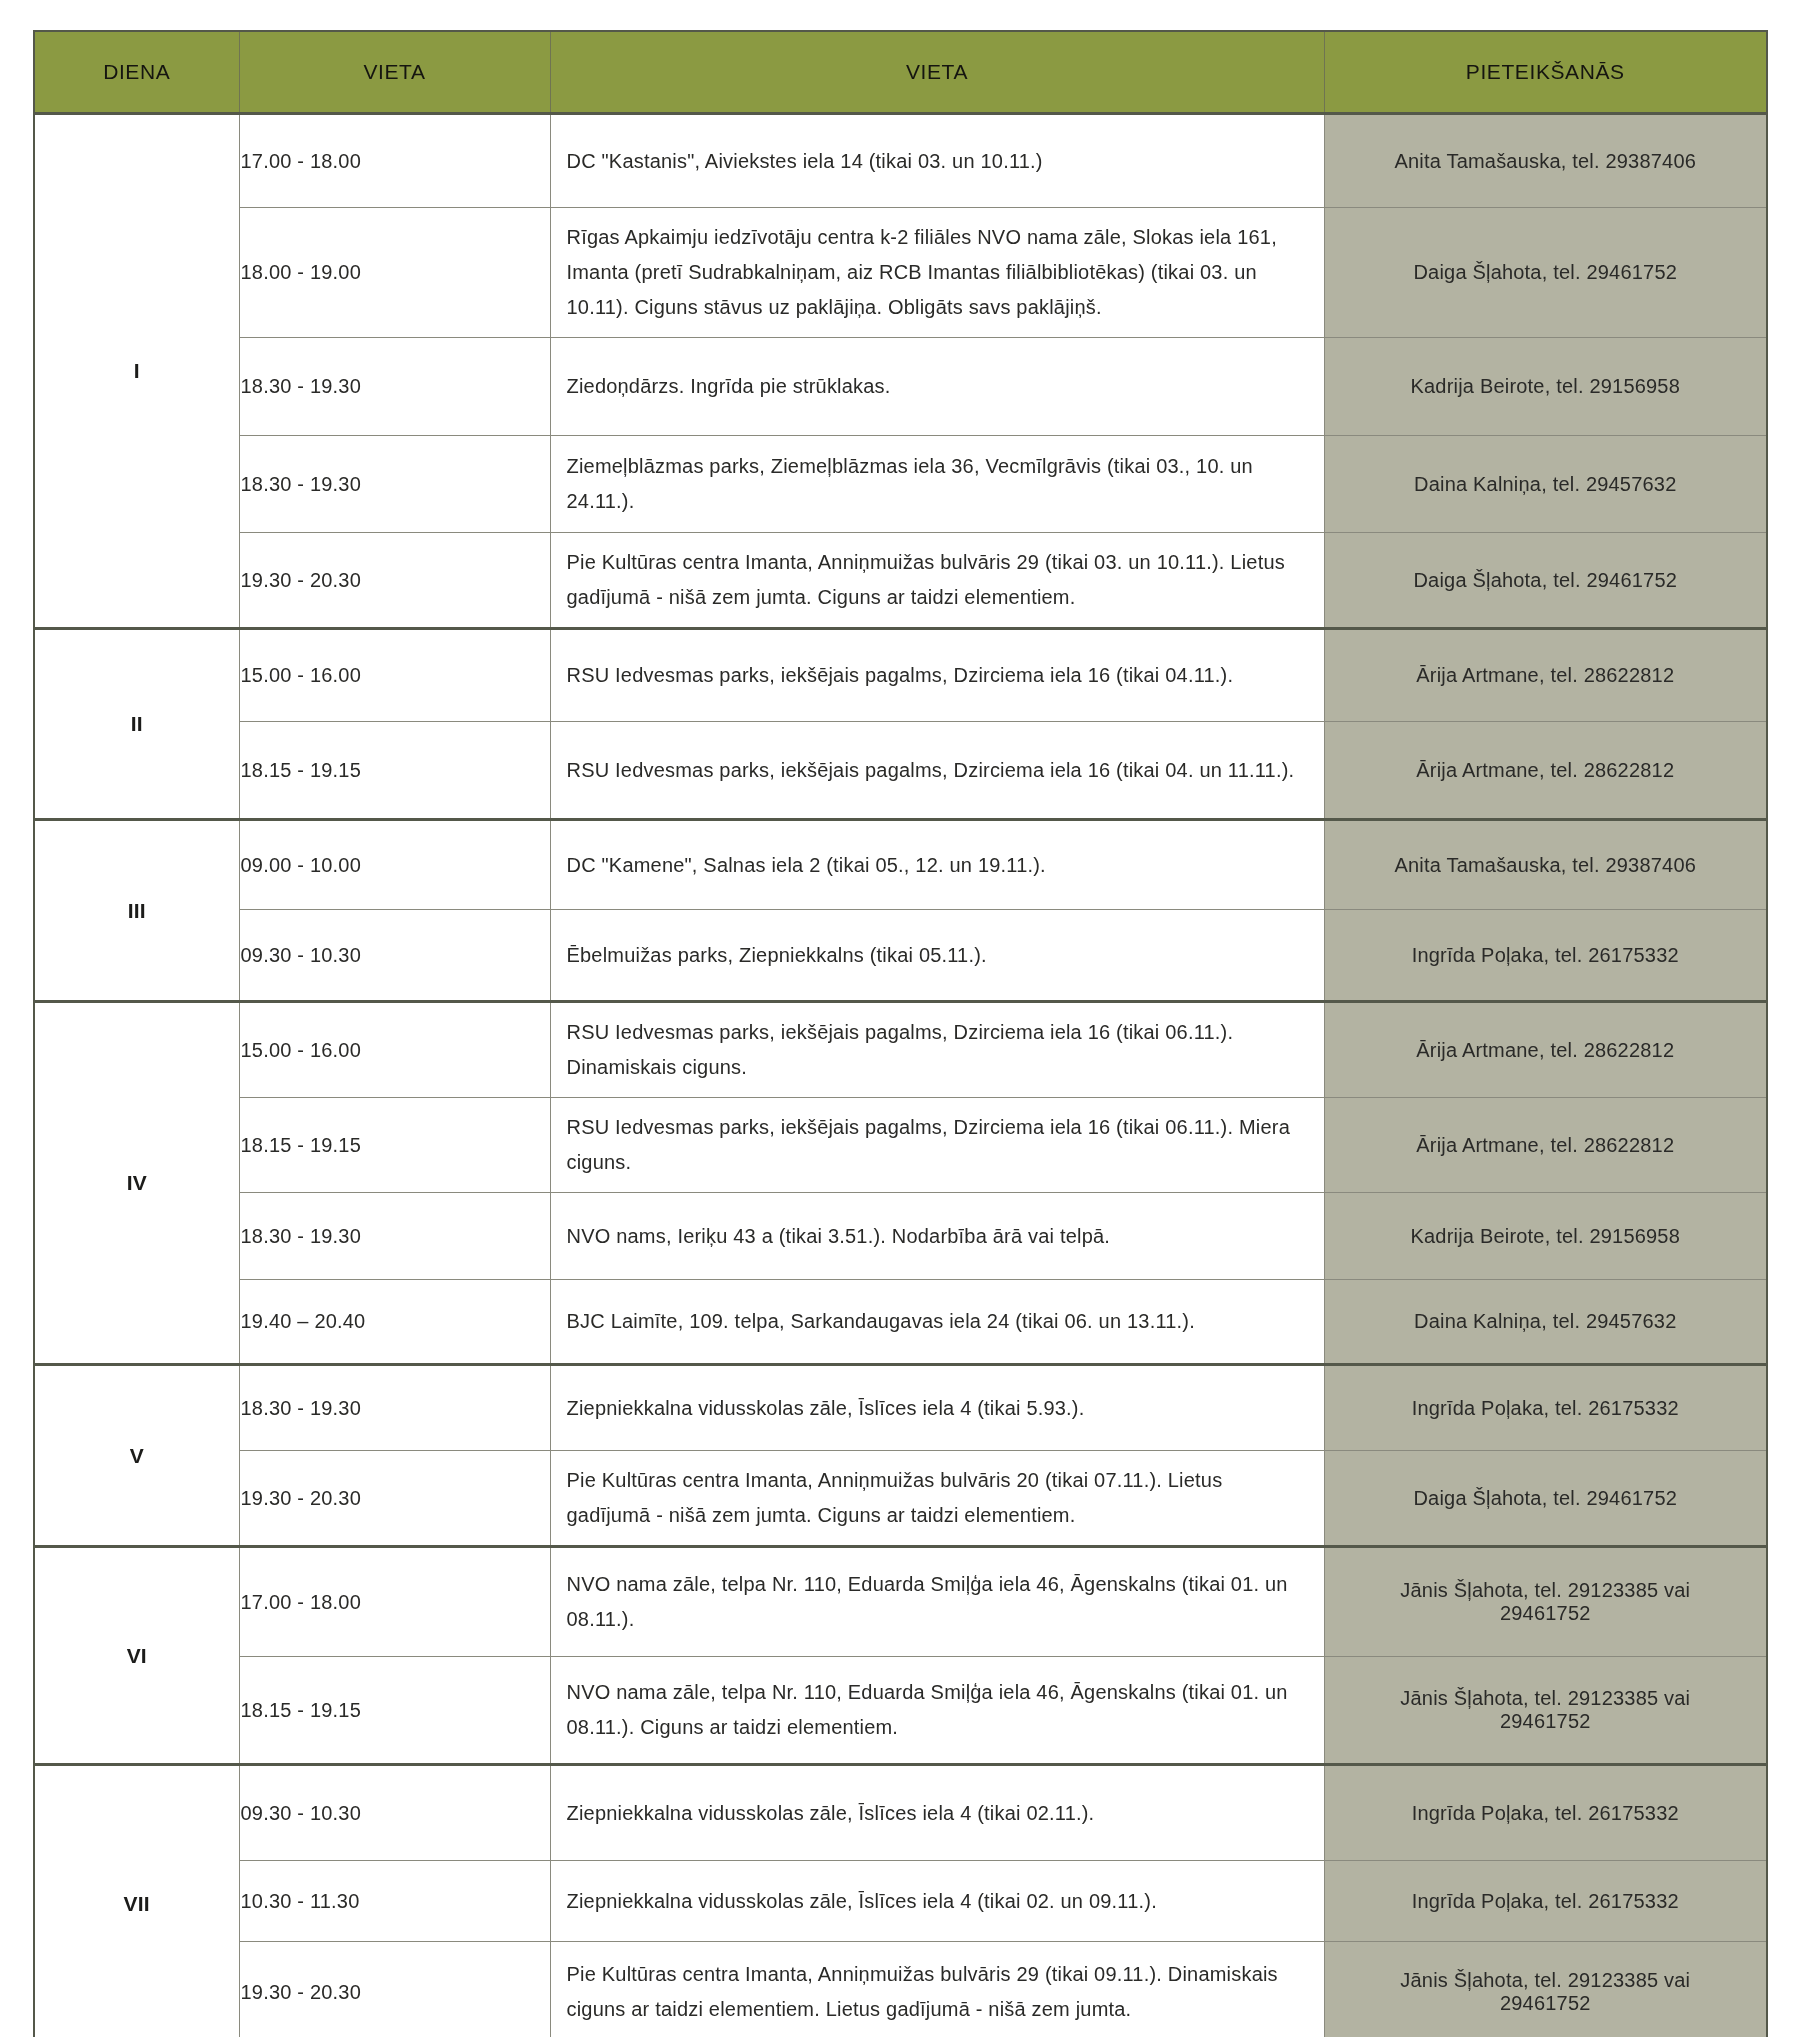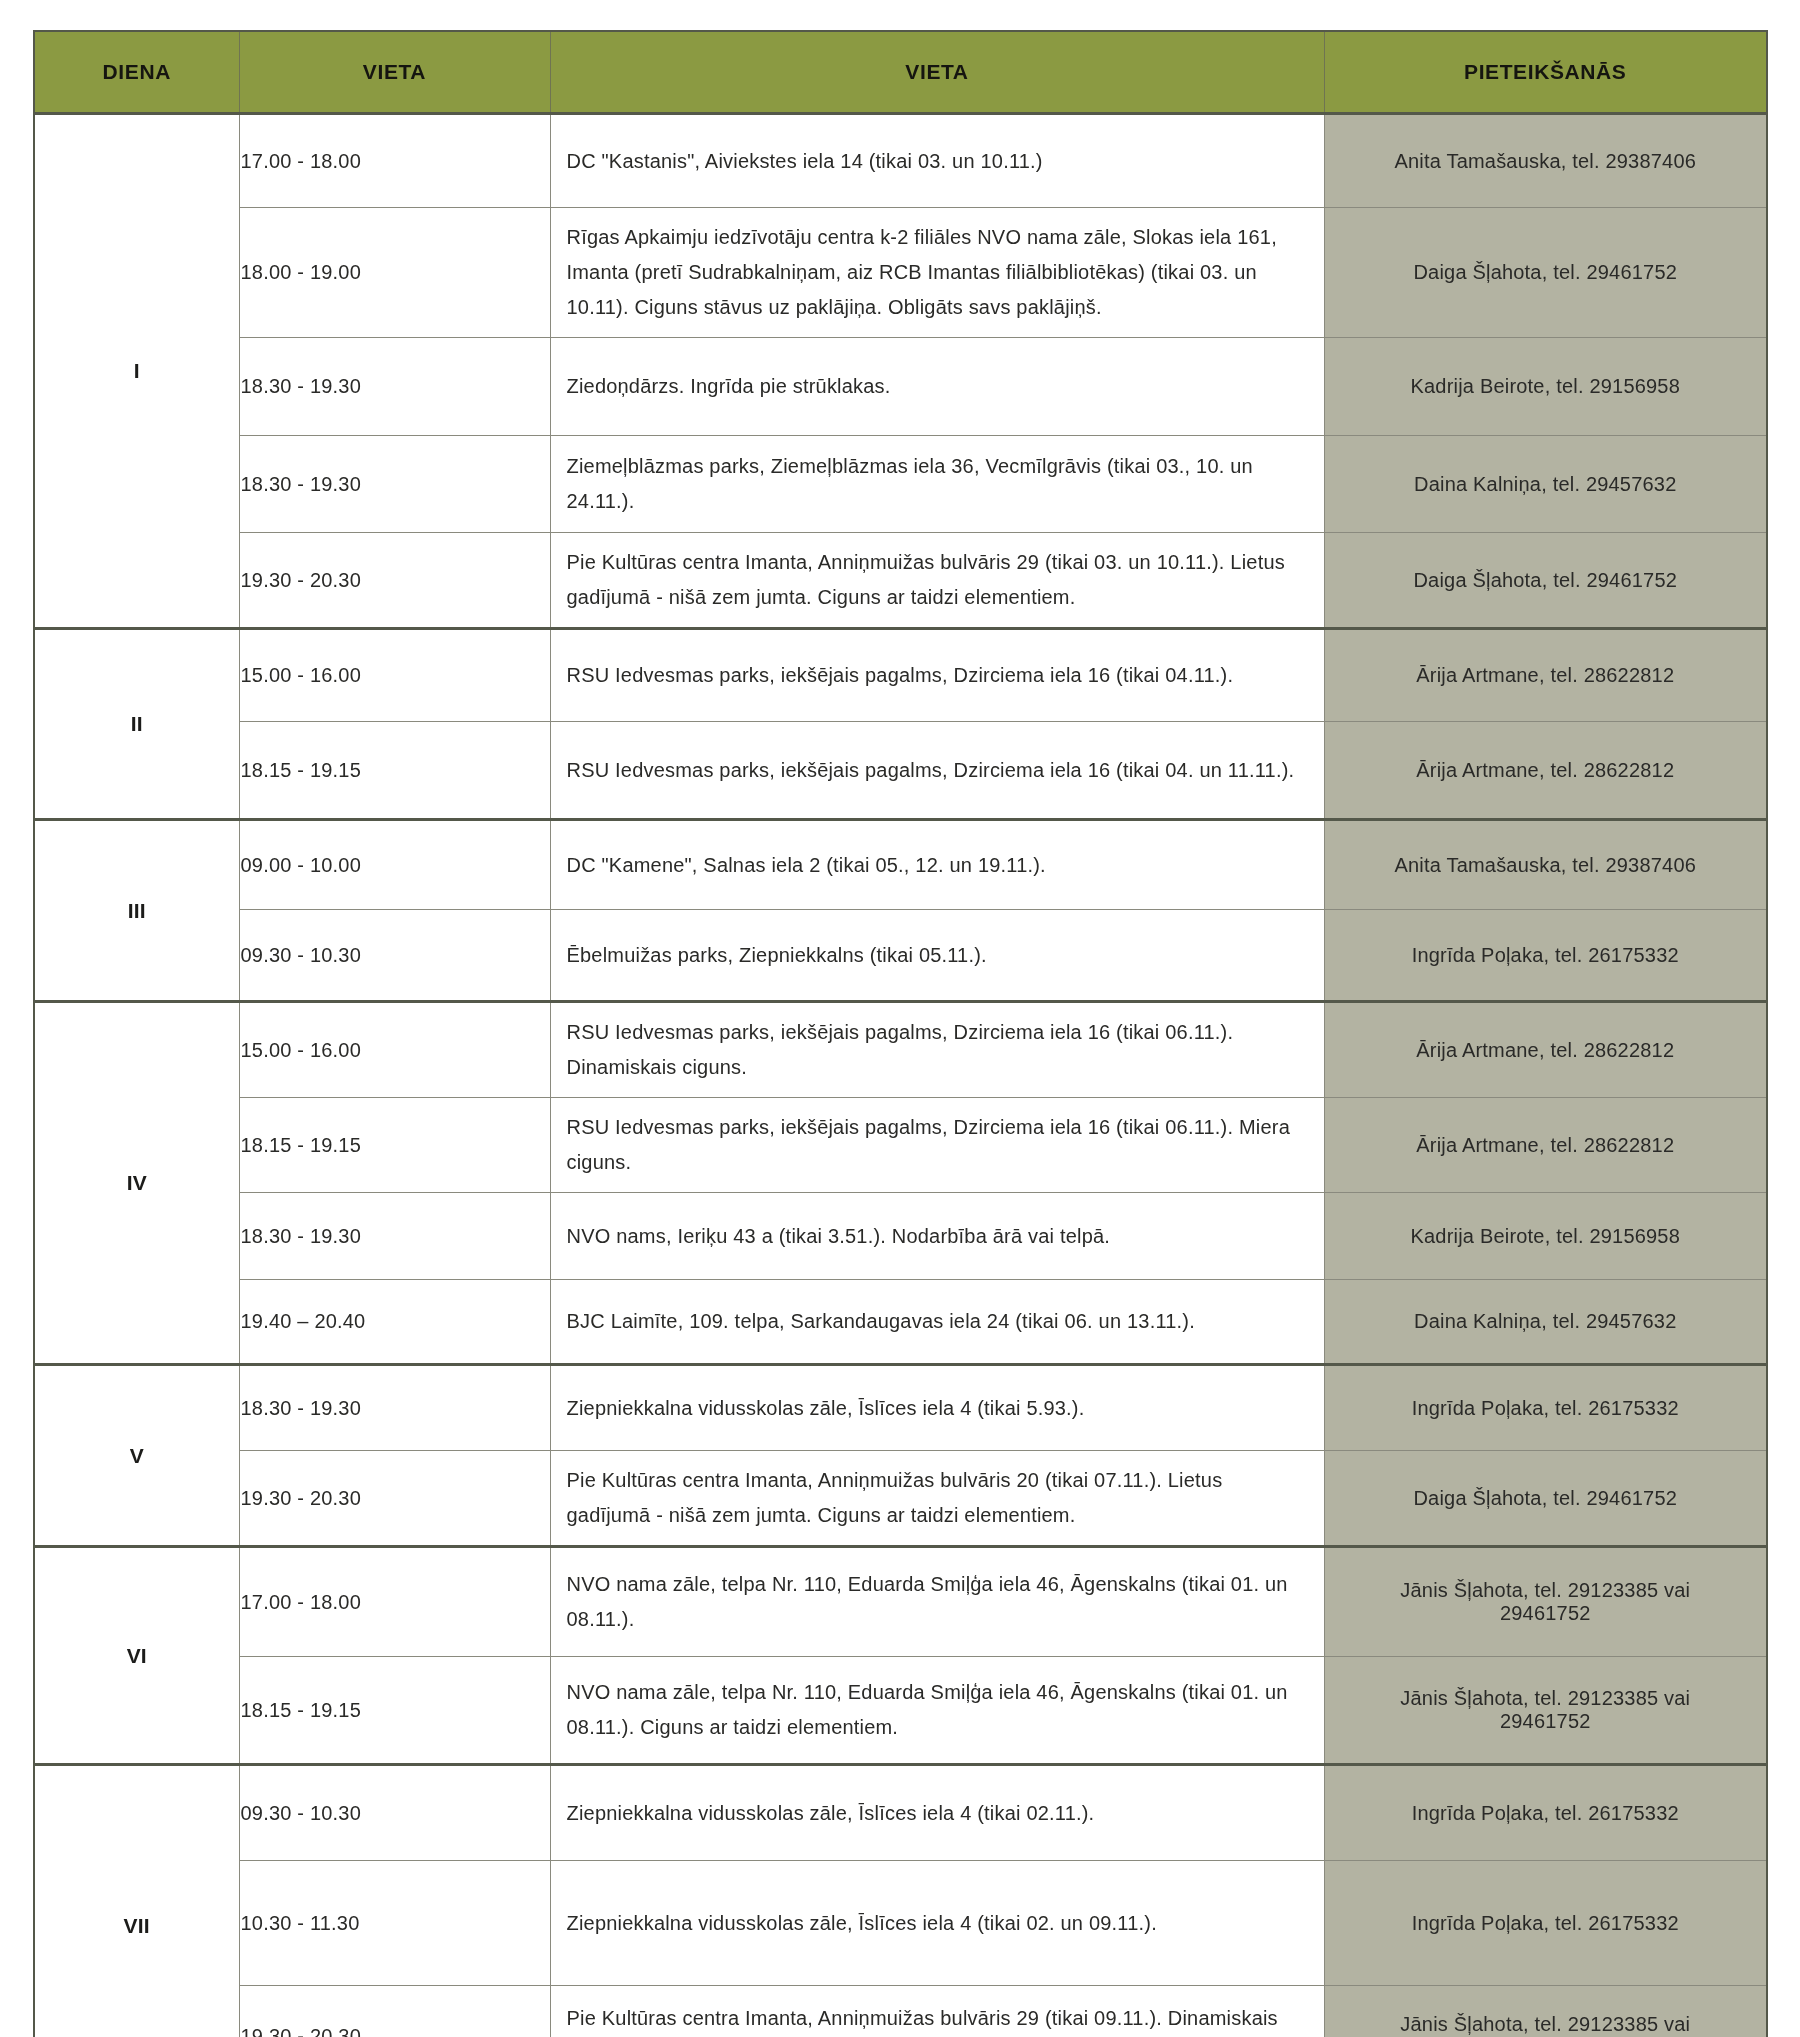--- a/index.html
+++ b/index.html
@@ -25,21 +25,21 @@
     border: 2px solid #54584a;
   }
   col.c-day   { width: 205px; }
   col.c-time  { width: 311px; }
   col.c-place { width: 774px; }
   col.c-contact { width: 443px; }
 
   th {
     background: #8b9a42;
     color: #151510;
-    font-weight: bold;
+    font-weight: normal;
     font-size: 21px;
     letter-spacing: 0.6px;
     text-align: center;
     vertical-align: middle;
     border: 1px solid #6f7452;
     border-bottom: 3px solid #54584a;
     height: 80px;
     padding: 0;
   }
   td {
@@ -191,21 +191,21 @@
         <td class="place-cell">NVO nama zāle, telpa Nr. 110, Eduarda Smiļģa iela 46, Āgenskalns (tikai 01. un 08.11.). Ciguns ar taidzi elementiem.</td>
         <td class="contact-cell">Jānis Šļahota, tel. 29123385 vai 29461752</td>
       </tr>
 
       <tr class="group-start" style="height:96px">
         <td class="day-cell" rowspan="3">VII</td>
         <td class="time-cell">09.30 - 10.30</td>
         <td class="place-cell">Ziepniekkalna vidusskolas zāle, Īslīces iela 4 (tikai 02.11.).</td>
         <td class="contact-cell">Ingrīda Poļaka, tel. 26175332</td>
       </tr>
-      <tr style="height:125px">
+      <tr style="height:81px">
         <td class="time-cell">10.30 - 11.30</td>
         <td class="place-cell">Ziepniekkalna vidusskolas zāle, Īslīces iela 4 (tikai 02. un 09.11.).</td>
         <td class="contact-cell">Ingrīda Poļaka, tel. 26175332</td>
       </tr>
       <tr style="height:102px">
         <td class="time-cell">19.30 - 20.30</td>
         <td class="place-cell">Pie Kultūras centra Imanta, Anniņmuižas bulvāris 29 (tikai 09.11.). Dinamiskais ciguns ar taidzi elementiem. Lietus gadījumā - nišā zem jumta.</td>
         <td class="contact-cell">Jānis Šļahota, tel. 29123385 vai 29461752</td>
       </tr>
     </tbody>

